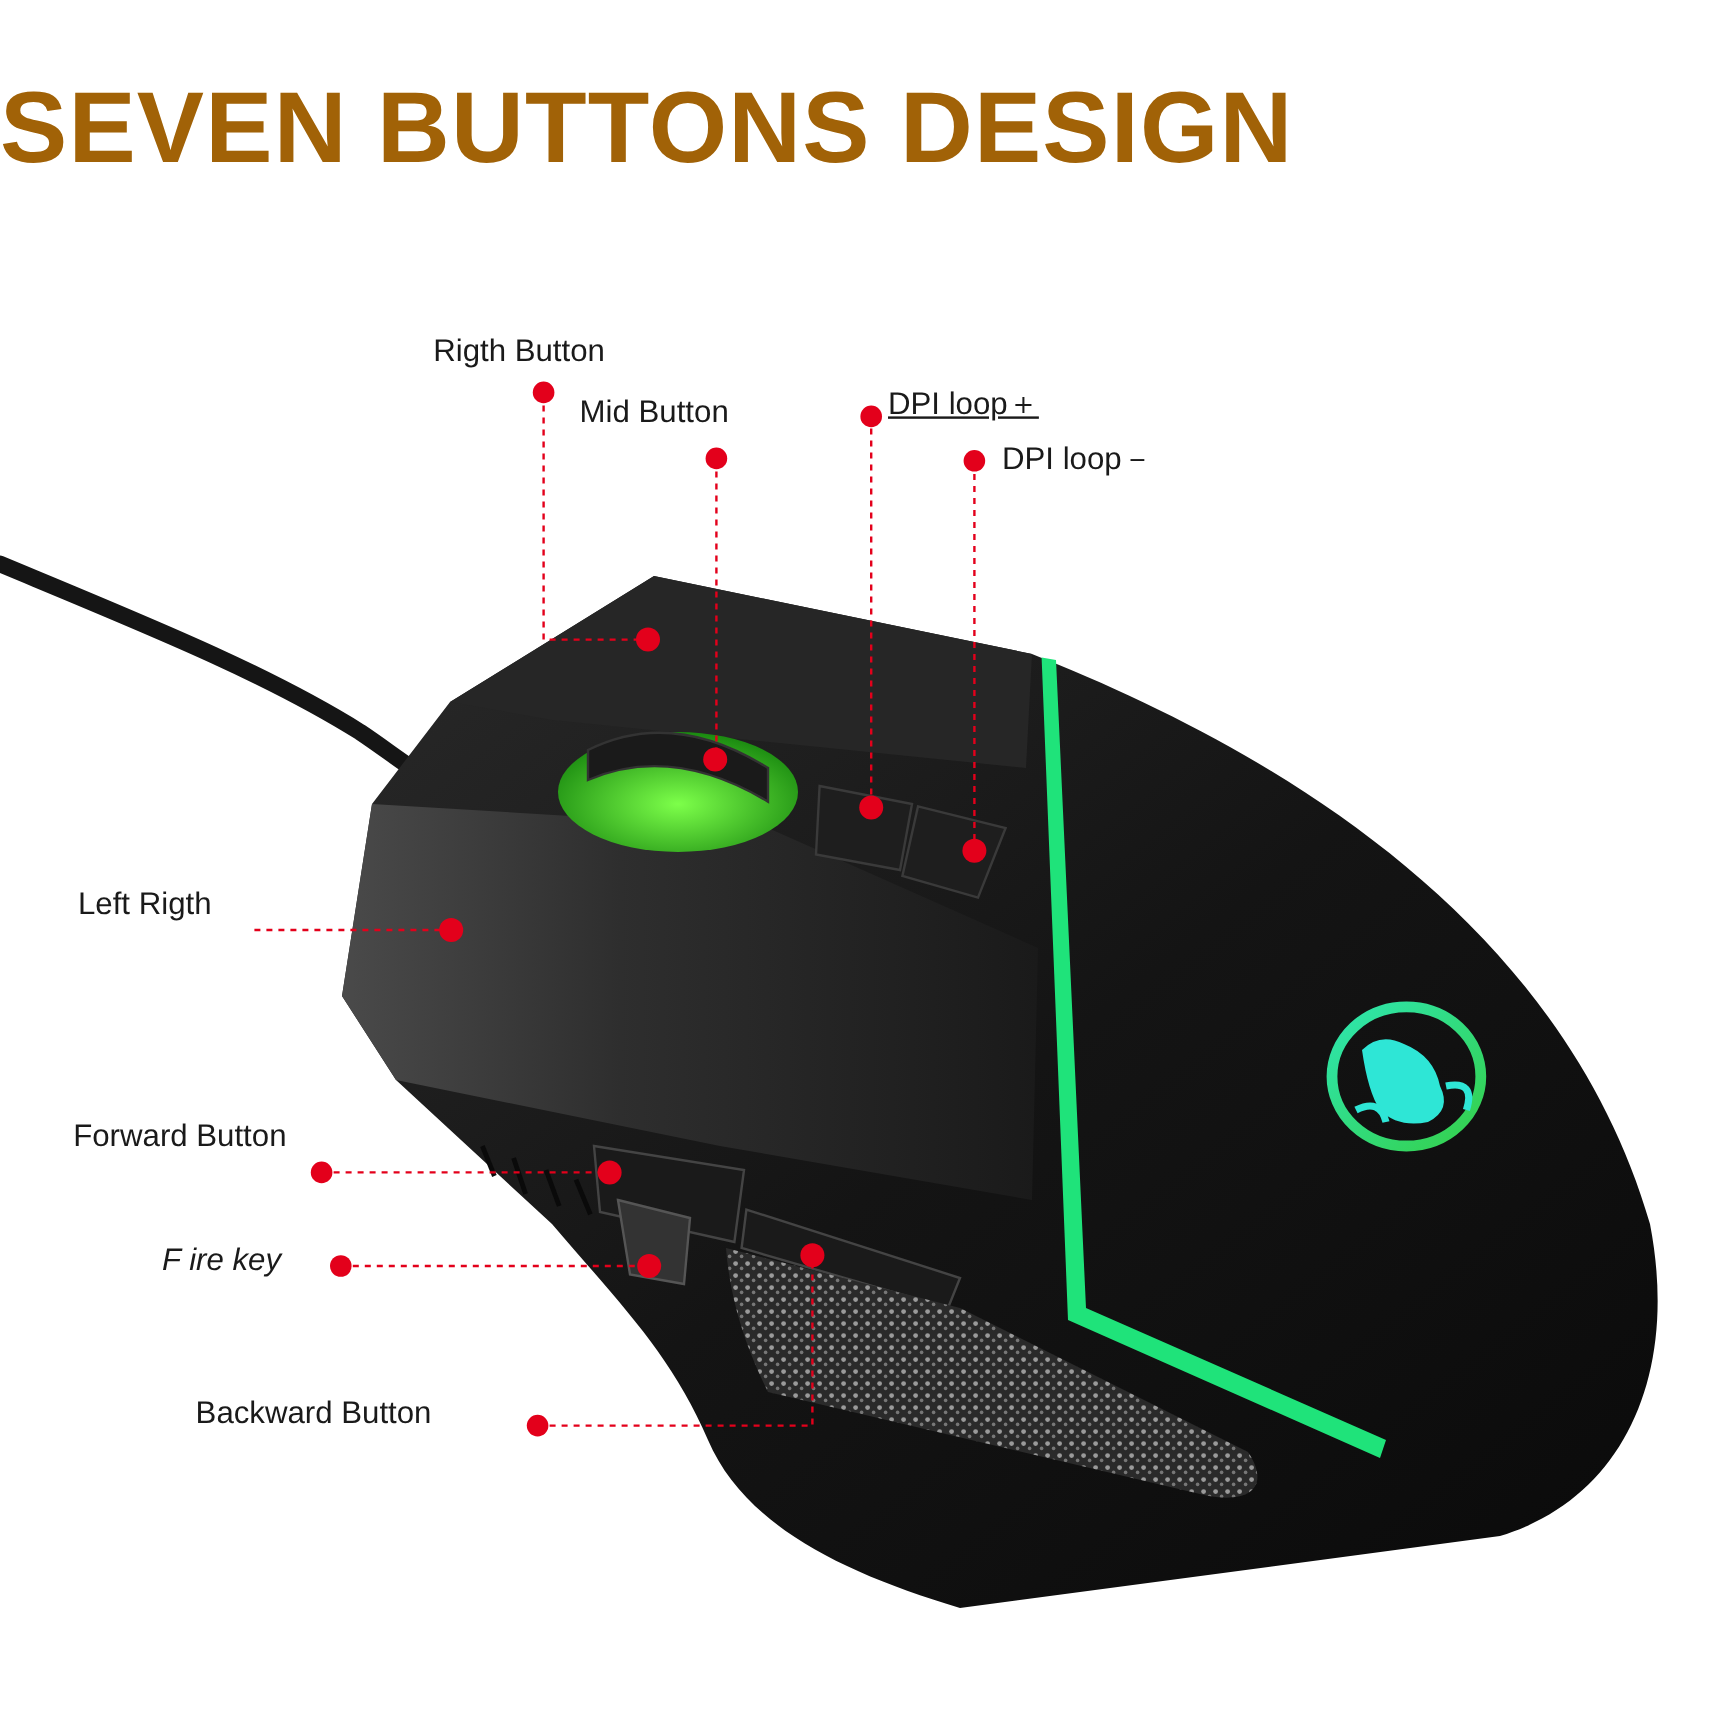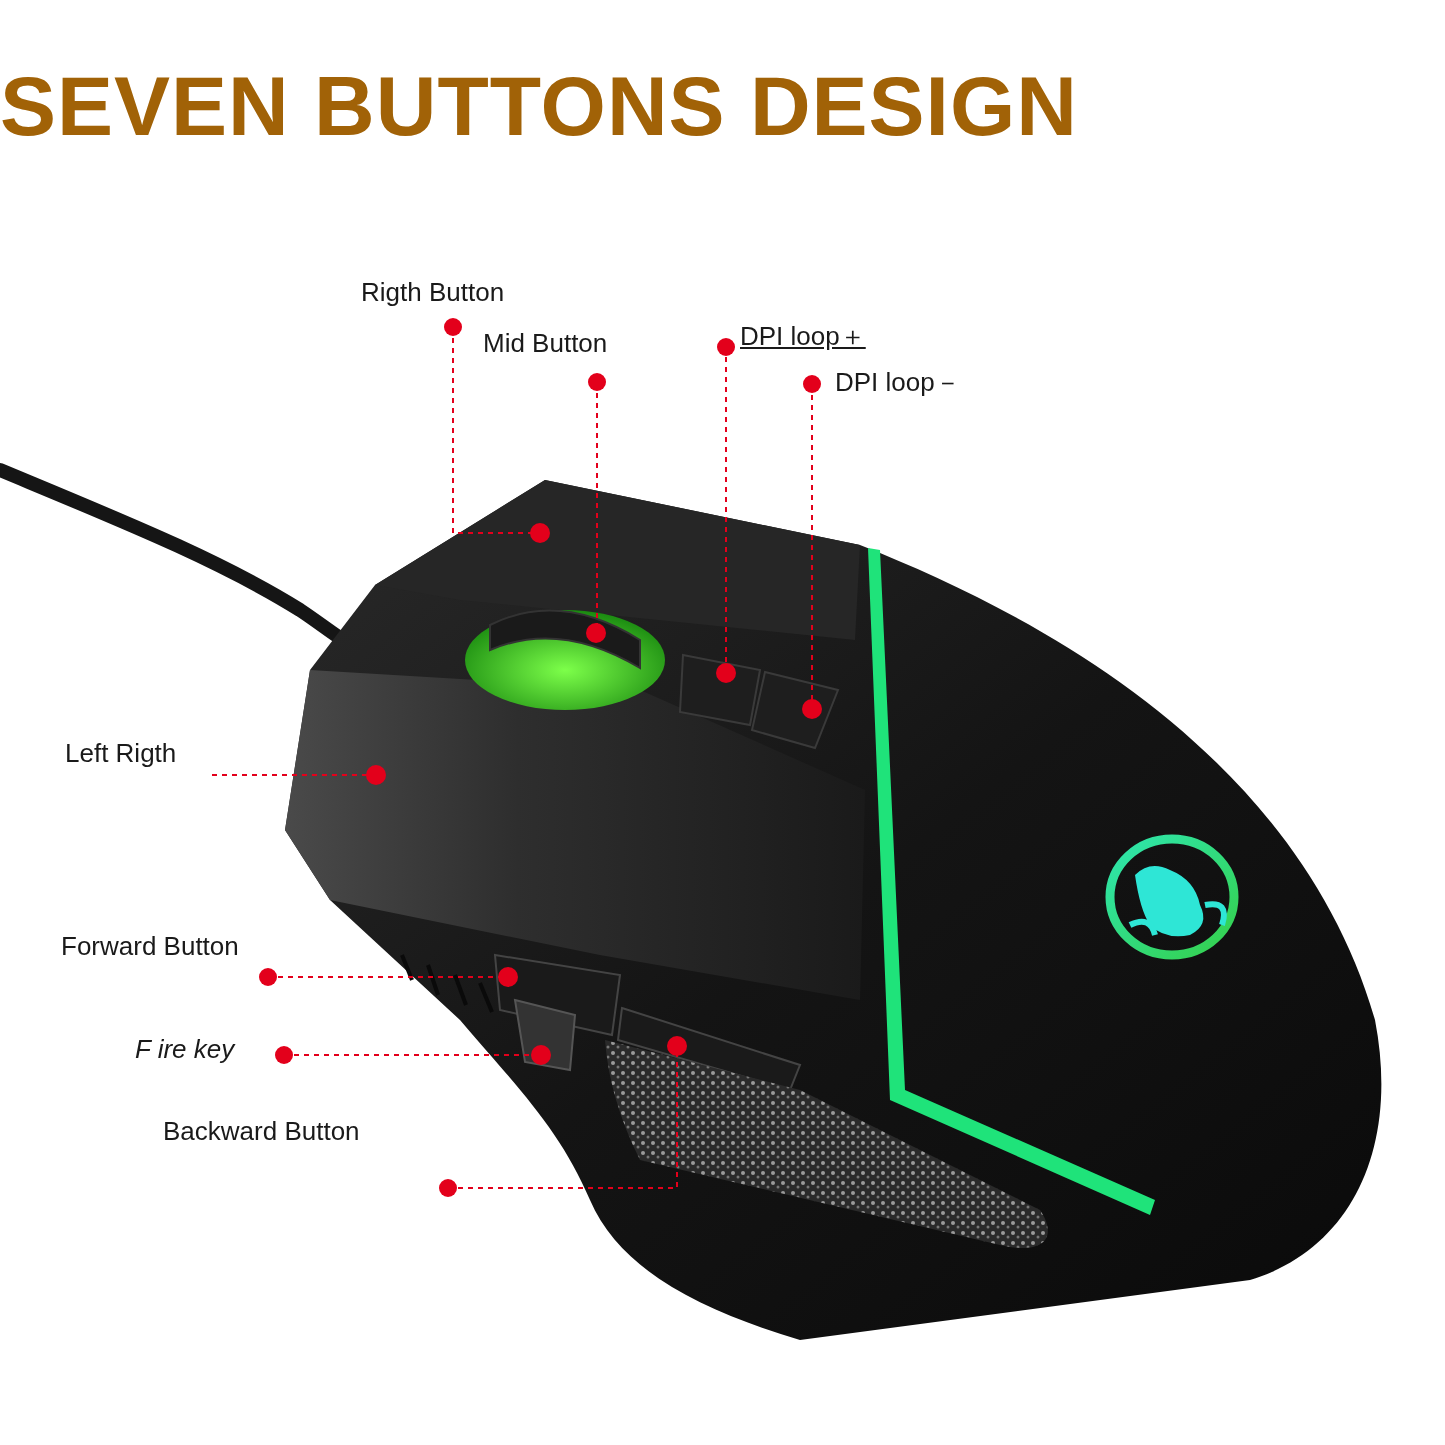--- a/index.html
+++ b/index.html
@@ -106,13 +106,13 @@
   </g>
 </svg>
 
 <div class="label" style="left:361px; top:279px;">Rigth Button</div>
 <div class="label" style="left:483px; top:330px;">Mid Button</div>
 <div class="label" style="left:740px; top:323px;text-decoration:underline;">DPI loop＋</div>
 <div class="label" style="left:835px; top:369px;">DPI loop－</div>
 <div class="label" style="left:65px; top:740px;">Left Rigth</div>
 <div class="label" style="left:61px; top:933px;">Forward Button</div>
 <div class="label" style="left:135px; top:1036px;font-style:italic;">F ire key</div>
-<div class="label" style="left:163px; top:1118px;text-align:right;">Backward Button</div>
+<div class="label" style="left:163px; top:1164px;text-align:right;">Backward Button</div>
 
 </body></html>

